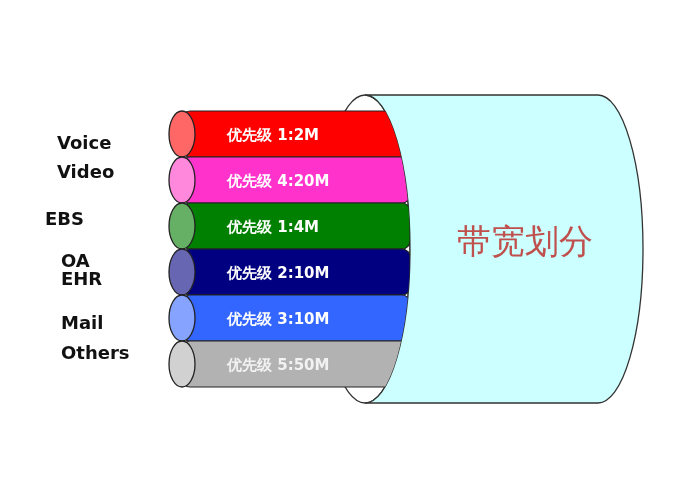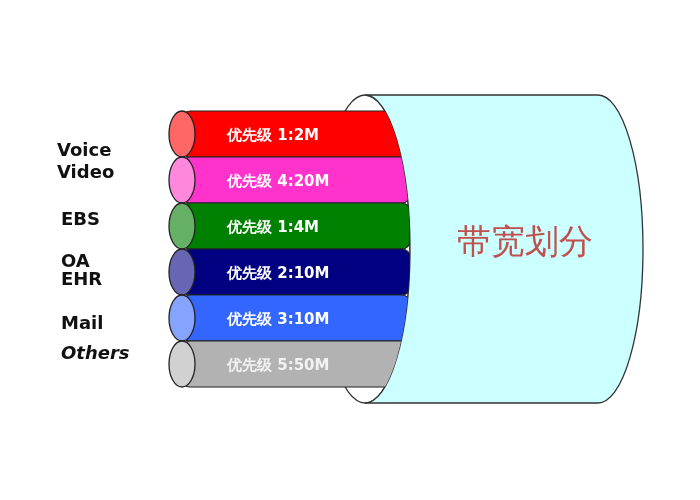--- a/index.html
+++ b/index.html
@@ -82,20 +82,20 @@
       <text x="227" y="232" class="band-text" fill="#FFFFFF">优先级 1:4M</text>
       <text x="227" y="278" class="band-text" fill="#FFFFFF">优先级 2:10M</text>
       <text x="227" y="324" class="band-text" fill="#FFFFFF">优先级 3:10M</text>
       <text x="227" y="370" class="band-text" fill="#F2F2F2">优先级 5:50M</text>
     </g>
 
   <text id="titleText" class="title-text" x="525" y="253" text-anchor="middle" fill="#C0504D">带宽划分</text>
 </svg>
 
 <div id="labels">
-    <div class="app-label" style="left: 57px; top: 133px; margin-top: 7px;">Voice</div>
+    <div class="app-label" style="left: 57px; top: 133px;">Voice</div>
     <div class="app-label" style="left: 57px; top: 162px; text-align: center;">Video</div>
-    <div class="app-label" style="left: 61px; top: 209px;">EBS</div>
+    <div class="app-label" style="left: 45px; top: 209px;">EBS</div>
     <div class="app-label" style="left: 61px; top: 251px;">OA</div>
     <div class="app-label" style="left: 61px; top: 269px; text-align: center;">EHR</div>
     <div class="app-label" style="left: 61px; top: 313px;">Mail</div>
-    <div class="app-label" style="left: 61px; top: 343px; font-style: italic;">Others</div>
+    <div class="app-label" style="left: 61px; top: 343px;">Others</div>
   </div>
 
 </body></html>

